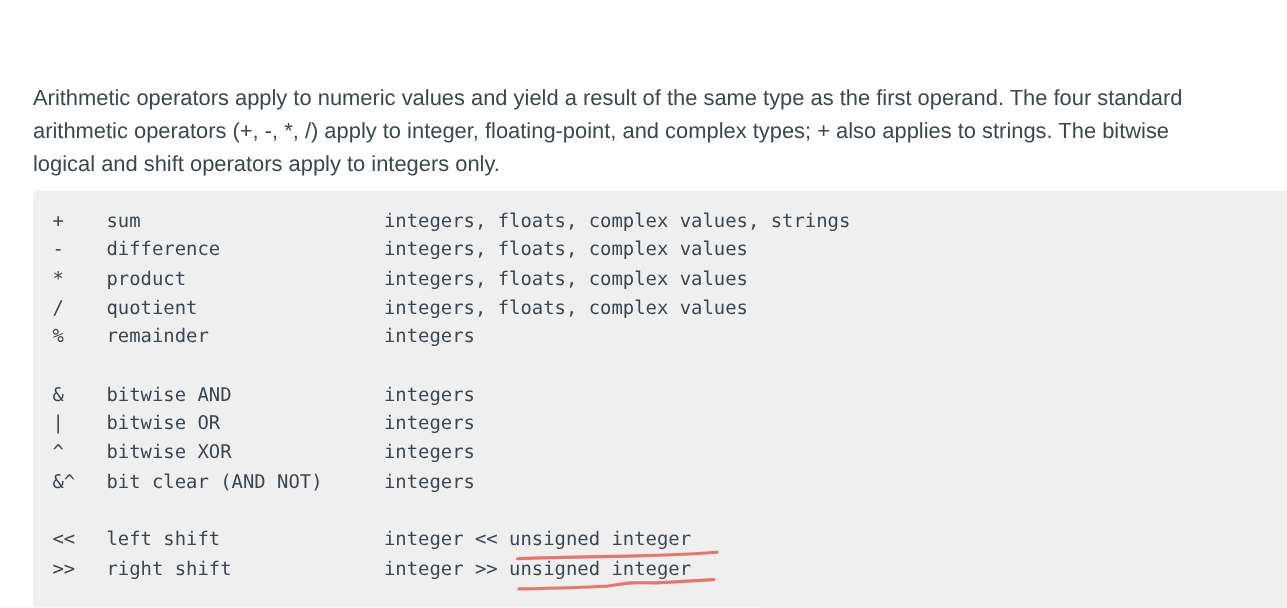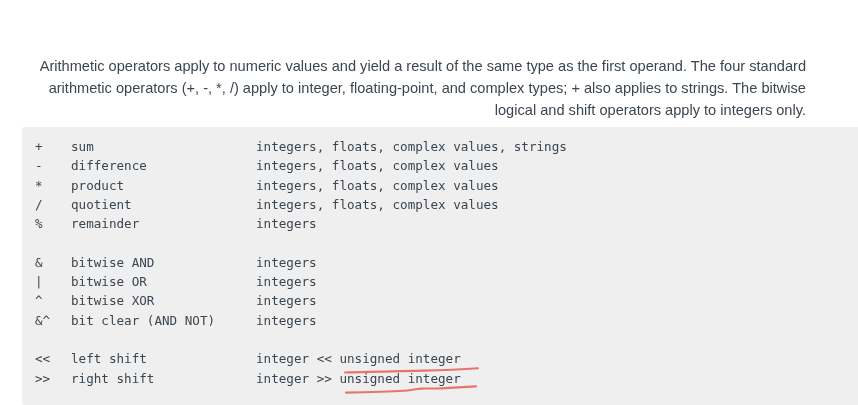--- a/index.html
+++ b/index.html
@@ -37,21 +37,21 @@
 
   
   .intro-paragraph {
     position: absolute;
     left: 22px;
     top: 40px;
     width: 784px;
     font-size: 14.6px;
     line-height: 22.2px;
     color: #3c4650;
-    text-align: right;
+    text-align: left;
   }
 
   
   .code-block {
     position: absolute;
     left: 22px;
     top: 127px;
     width: 836px;
     height: 278px;
     background: #efefef;

